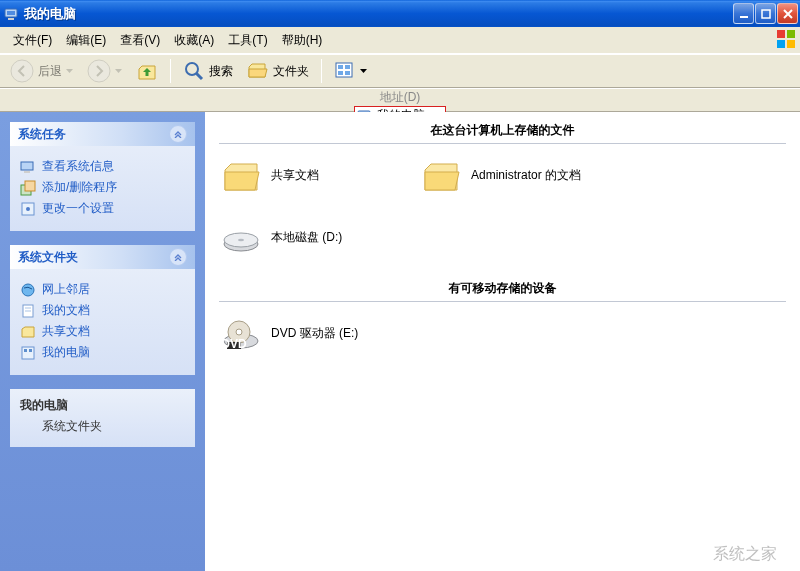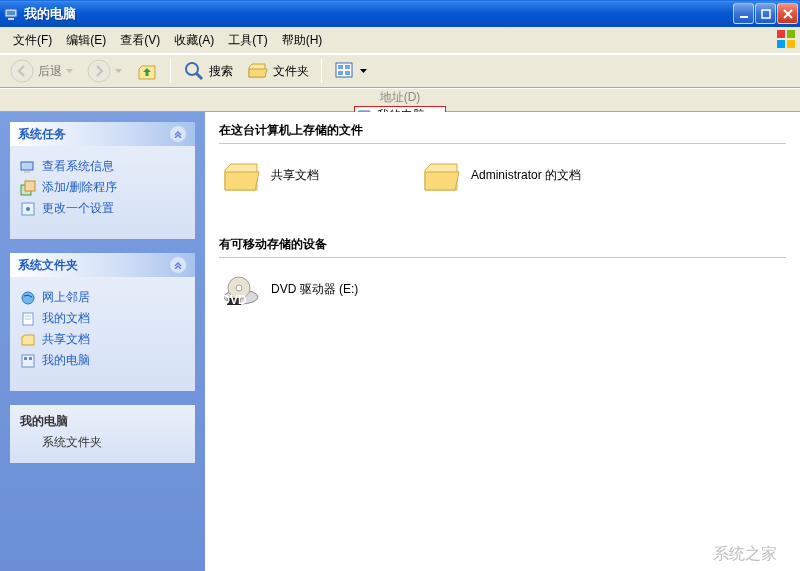--- a/index.html
+++ b/index.html
@@ -30,29 +30,29 @@
 .go-btn { display: flex; align-items: center; gap: 15px; padding: 0 6px; }
 .go-icon { width: 18px; height: 18px; background: linear-gradient(180deg, #7ed47e, #1c8a1c); border-radius: 3px; display: flex; align-items: center; justify-content: center; }
 
 .content { display: flex; height: calc(571px - 27px - 25px - 34px - 24px); }
 
 .sidebar { width: 205px; background: linear-gradient(180deg, #7a9ee0 0%, #6c8fd7 100%); padding: 10px; overflow-y: auto; }
 .panel { background: linear-gradient(180deg, #eaf0fa 0%, #d6e1f6 100%); border-radius: 0; margin-bottom: 14px; overflow: hidden; }
 .panel-header { height: 24px; background: linear-gradient(90deg, #fff 0%, #d0dff6 60%, #a6c2ed 100%); padding: 0 8px; display: flex; align-items: center; justify-content: space-between; }
 .panel-title { color: #215dc6; font-weight: bold; font-size: 12px; }
 .collapse-btn { width: 18px; height: 18px; background: #d8e4f8; border: 1px solid #b4cbf0; border-radius: 50%; display: flex; align-items: center; justify-content: center; color: #5a7fd0; }
-.panel-body { padding: 10px 8px 20px; }
+.panel-body { padding: 10px 8px 12px; }
 .panel-link { display: flex; align-items: center; gap: 6px; padding: 2px 2px; color: #215dc6; cursor: pointer; }
 .panel-link .pl-icon { width: 16px; height: 16px; flex-shrink: 0; }
 .panel-info { padding: 8px 10px 12px; }
 .panel-info .info-title { font-weight: bold; color: #333; margin-bottom: 4px; }
 .panel-info .info-sub { color: #333; margin-left: 22px; }
 
 .main { flex: 1; background: #fff; padding: 8px 14px; overflow-y: auto; }
-.section-title { font-weight: bold; font-size: 12px; padding: 2px 0 4px; border-bottom: 1px solid #c2c8d4; margin-bottom: 10px; }
+.section-title { font-weight: bold; font-size: 12px; padding: 2px 0 4px; border-bottom: 1px solid #c2c8d4; margin-bottom: 10px; text-align: center; }
 .section { margin-bottom: 18px; }
 .items-row { display: flex; flex-wrap: wrap; gap: 10px 20px; }
 .item { width: 180px; display: flex; align-items: center; gap: 10px; padding: 2px; cursor: default; }
 .item .item-icon { width: 40px; height: 40px; flex-shrink: 0; display: flex; align-items: center; justify-content: center; }
 .item .item-label { color: #000; line-height: 1.3; word-break: break-all; }
 
 .watermark { position: absolute; right: 23px; bottom: 6px; color: rgba(128,128,128,.5); font-size: 16px; font-family: "Microsoft YaHei", sans-serif; pointer-events: none; }
 </style>
 </head>
 <body>
@@ -293,20 +293,30 @@
                 <path d="M4 16 L38 16 L34 34 L4 34 Z" fill="#f9d978" stroke="#d3ad4d"></path>
               </svg>
             </span>
           <span class="item-label">Administrator 的文档</span>
         </div>
       </div>
     </div>
 
     <div class="section">
       <div class="items-row">
+        <div class="item">
+          <span class="item-icon">
+              <svg viewBox="0 0 40 40">
+                <ellipse cx="20" cy="26" rx="17" ry="7" fill="#d8dade" stroke="#888b90"></ellipse>
+                <ellipse cx="20" cy="22" rx="17" ry="7" fill="#eceef1" stroke="#9aa0a6"></ellipse>
+                <ellipse cx="20" cy="22" rx="3" ry="1.3" fill="#b6bbc2"></ellipse>
+              </svg>
+            </span>
+          <span class="item-label">本地磁盘 (D:)</span>
+        </div>
       </div>
     </div>
 
     <div class="section">
       <div class="section-title">有可移动存储的设备</div>
       <div class="items-row">
         <div class="item">
           <span class="item-icon">
               <svg viewBox="0 0 40 40">
                 <ellipse cx="20" cy="27" rx="17" ry="7" fill="#d8dade" stroke="#888b90"></ellipse>

